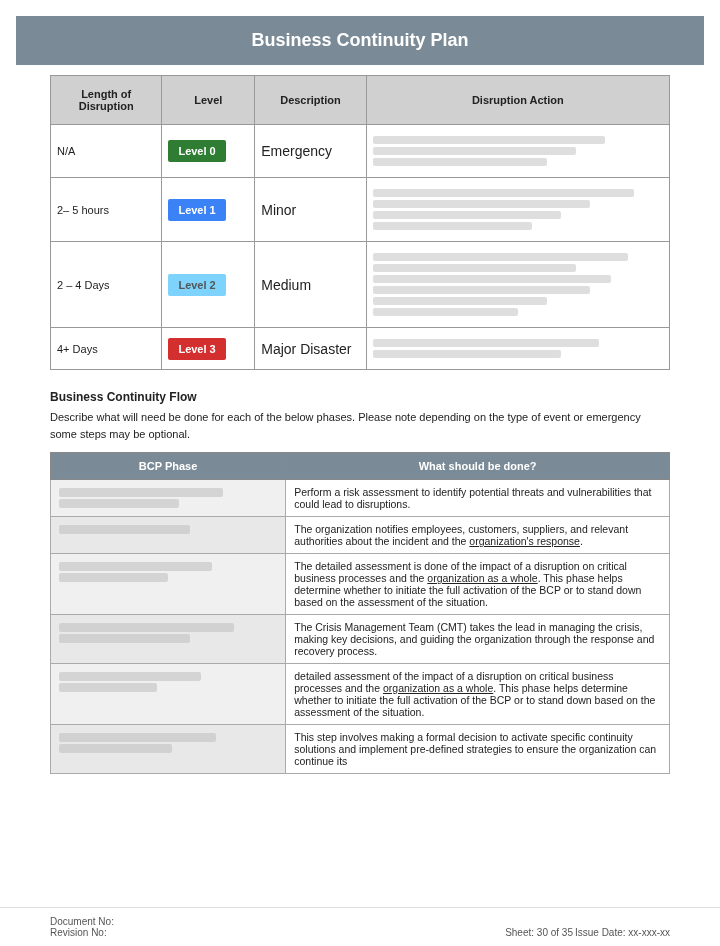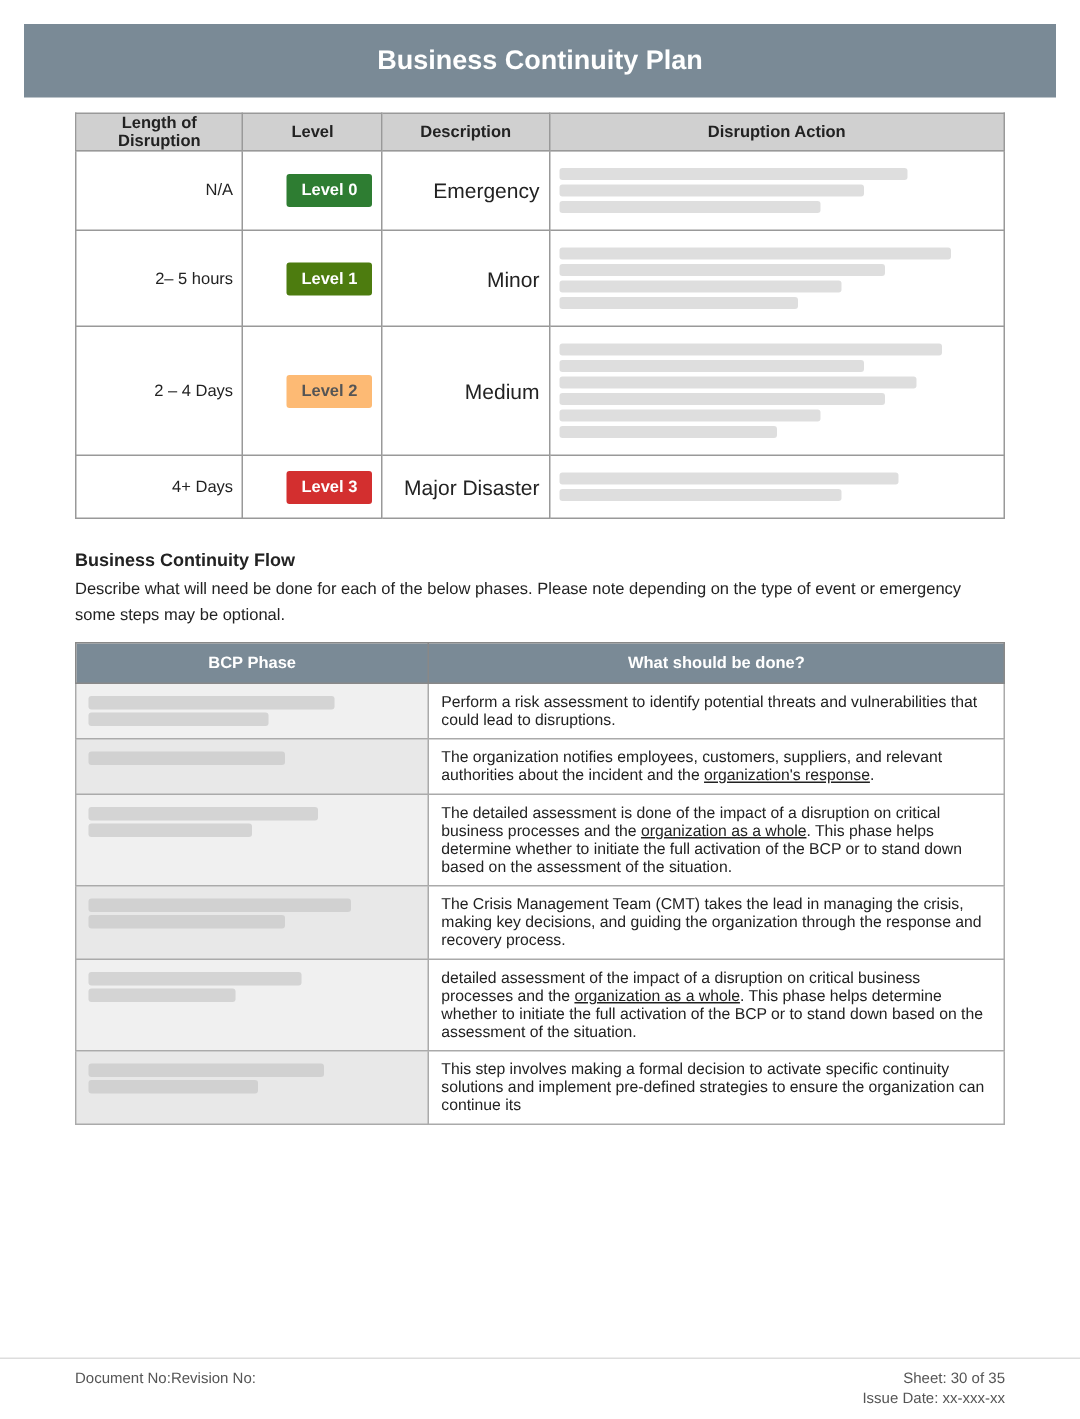--- a/index.html
+++ b/index.html
@@ -39,30 +39,30 @@
     
     .bcp-table {
       width: 100%;
       border-collapse: collapse;
       margin-bottom: 20px;
     }
 
     .bcp-table th {
       background: #d0d0d0;
       border: 1px solid #999;
-      padding: 0 6px;
+      padding: 12px 6px;
       text-align: center;
       font-weight: bold;
       font-size: 11px;
     }
 
     .bcp-table td {
       border: 1px solid #999;
       padding: 8px 6px;
-      text-align: right;
+      text-align: left;
       font-size: 11px;
       vertical-align: middle;
     }
 
     .bcp-table td.left-col {
       font-size: 11px;
     }
 
     .bcp-table td.desc-col {
       font-size: 14px;
@@ -77,22 +77,22 @@
     .level-badge {
       display: inline-block;
       padding: 5px 10px;
       color: #fff;
       font-weight: bold;
       font-size: 11px;
       border-radius: 2px;
     }
 
     .level-0 { background: #2e7d32; }
-    .level-1 { background: #4d7c0f; }
-    .level-2 { background: #fdba74; color: #555; }
+    .level-1 { background: #3b82f6; }
+    .level-2 { background: #7dd3fc; color: #555; }
     .level-3 { background: #d32f2f; }
 
     .redacted-line {
       display: block;
       background: #ccc;
       height: 8px;
       border-radius: 2px;
       margin: 3px 0;
       opacity: 0.65;
     }
@@ -155,22 +155,22 @@
     .footer {
       padding: 8px 50px;
       display: flex;
       justify-content: space-between;
       font-size: 10px;
       color: #555;
       border-top: 1px solid #ddd;
       margin-top: auto;
     }
 
-    .footer-left { display: flex; gap: 0; }
-    .footer-right { display: flex; flex-direction: column; align-items: flex-end; gap: 2px; }
+    .footer-left { display: flex; flex-direction: column; gap: 0; }
+    .footer-right { display: flex; flex-direction: row; align-items: flex-end; gap: 2px; }
 
     .phase-redacted {
       display: block;
       background: #c8c8c8;
       height: 9px;
       border-radius: 2px;
       margin: 2px 0;
       opacity: 0.7;
     }
   </style>

